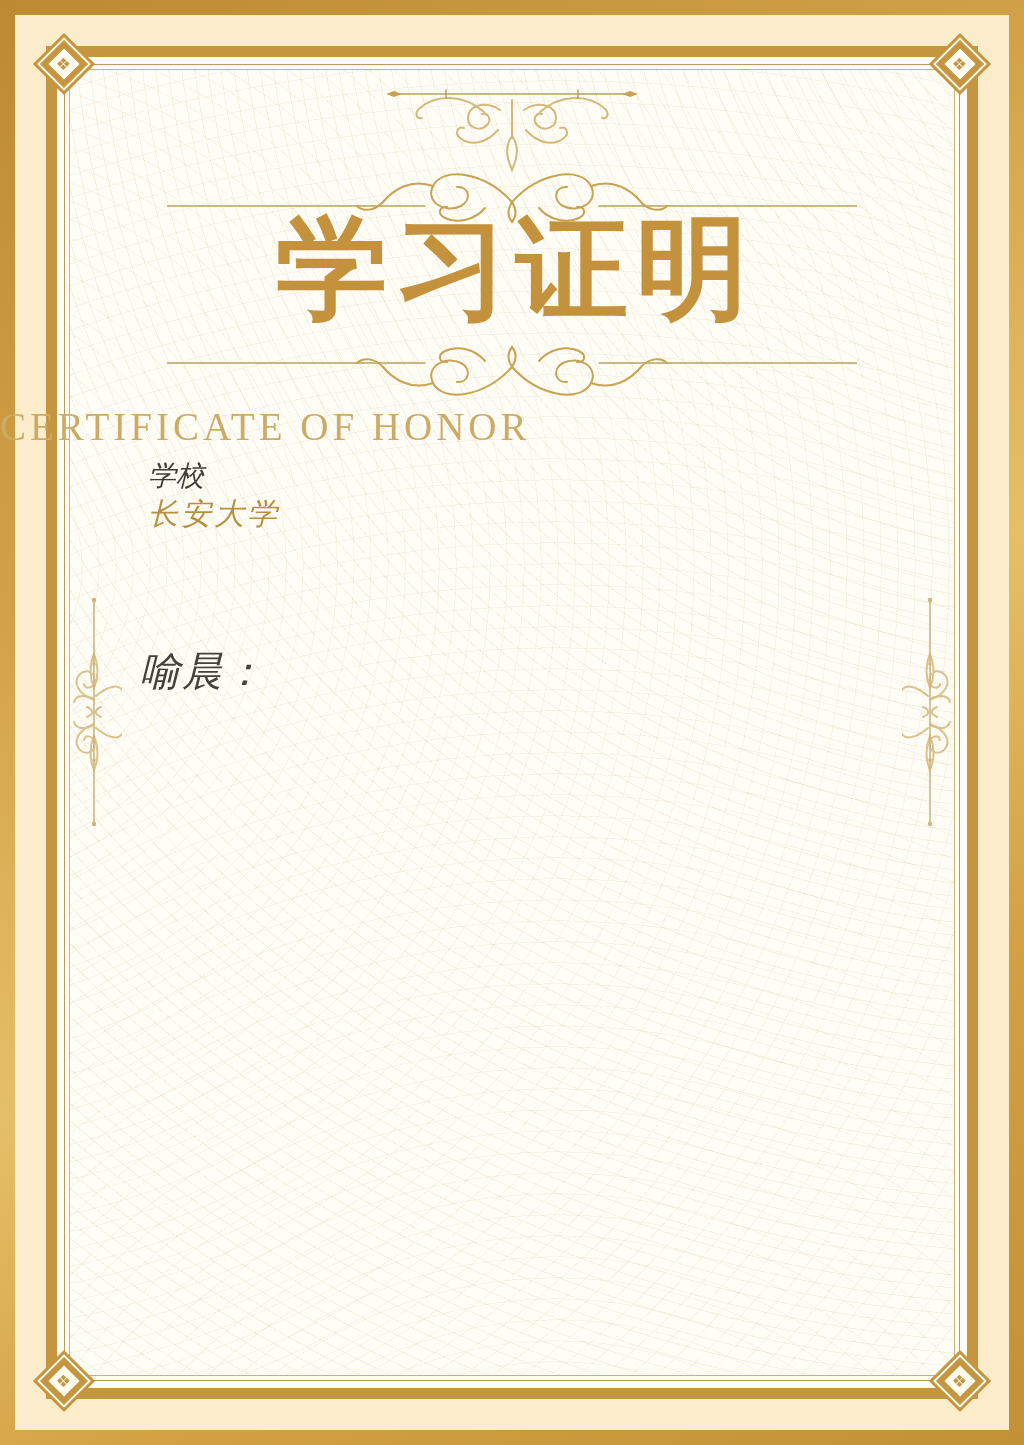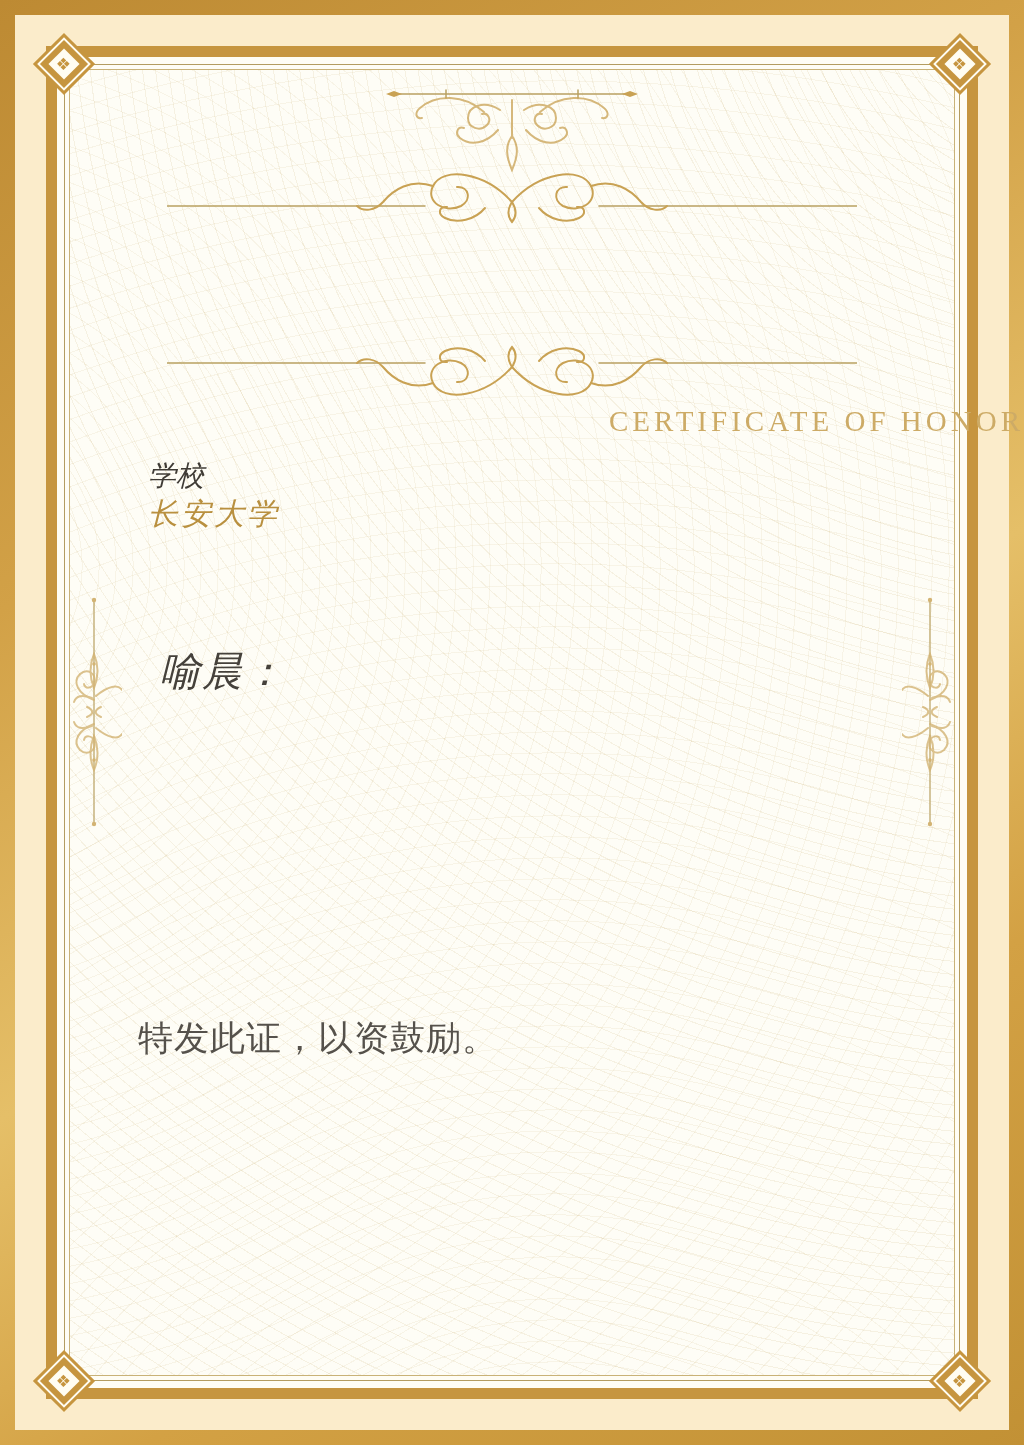--- a/index.html
+++ b/index.html
@@ -65,43 +65,43 @@
     position:absolute;left:0;top:208px;width:100%;
     text-align:center;
     font-family:"Liberation Serif", serif;
     font-weight:bold;
     font-size:112px;line-height:1.1;
     letter-spacing:8px;text-indent:8px;
     color:#c4923c;
   }
   .subtitle{
     position:absolute;left:0;top:406px;width:100%;
-    text-align:right;
+    text-align:left;
     font-family:"Liberation Serif", serif;
-    font-size:29px;line-height:1.1;
+    font-size:39px;line-height:1.1;
     letter-spacing:4px;
     color:#cdab66;
   }
   .school-label{
     position:absolute;left:148px;top:457px;
     font-family:cursive;
     font-size:28px;color:#3f3b35;
     font-style:italic;
   }
   .school-name{
     position:absolute;left:148px;top:494px;
     font-family:cursive;
     font-size:30px;color:#b9903f;
     font-style:italic;letter-spacing:3px;
   }
   .recipient{
     position:absolute;left:140px;top:644px;
     font-family:cursive;
     font-size:40px;color:#45413b;
-    font-style:italic;letter-spacing:2px;margin-left:20px;
+    font-style:italic;letter-spacing:2px;
   }
   .body-text{
     position:absolute;left:138px;top:695px;width:752px;
     font-size:34px;line-height:75px;
     color:#55514b;
     text-align:justify;
     text-indent:2em;
     letter-spacing:1px;
   }
   .closing{
@@ -175,20 +175,21 @@
         <path d="M345 46 C372 16 414 10 424 30 C432 46 412 58 396 50 C385 44 388 30 400 31"></path>
         <path d="M266 30 C244 22 226 34 216 46 C208 55 196 56 190 50"></path>
         <path d="M424 30 C446 22 464 34 474 46 C482 55 494 56 500 50"></path>
         <path d="M318 52 C308 64 290 68 278 62 C270 58 272 50 280 51"></path>
         <path d="M372 52 C382 64 400 68 412 62 C420 58 418 50 410 51"></path>
         <path d="M345 46 C340 54 340 60 345 66 C350 60 350 54 345 46"></path>
       </g>
     </svg>
   </div>
 
+  <div class="title">学习证明</div>
 
   <div class="ornament divider flip" aria-hidden="true">
     <svg width="690" height="72" viewBox="0 0 690 72">
       <g class="stroke-gold-thin">
         <line x1="0" y1="50" x2="258" y2="50"></line>
         <line x1="432" y1="50" x2="690" y2="50"></line>
       </g>
       <g class="stroke-gold">
         <path d="M345 46 C318 16 276 10 266 30 C258 46 278 58 294 50 C305 44 302 30 290 31"></path>
         <path d="M345 46 C372 16 414 10 424 30 C432 46 412 58 396 50 C385 44 388 30 400 31"></path>
@@ -253,15 +254,14 @@
         <path d="M28 128 C12 134 6 146 14 154 C21 160 31 155 28 145 C26 139 19 139 18 144"></path>
         <path d="M30 132 C42 142 52 144 56 138"></path>
         <path d="M26 130 C16 134 10 132 8 126"></path>
       </g>
     </svg>
   </div>
 
   <div class="recipient">喻晨：</div>
 
 
-  <div class="closing">特发此证，以资鼓励。</div>
 
 </div>
 
 </body></html>

